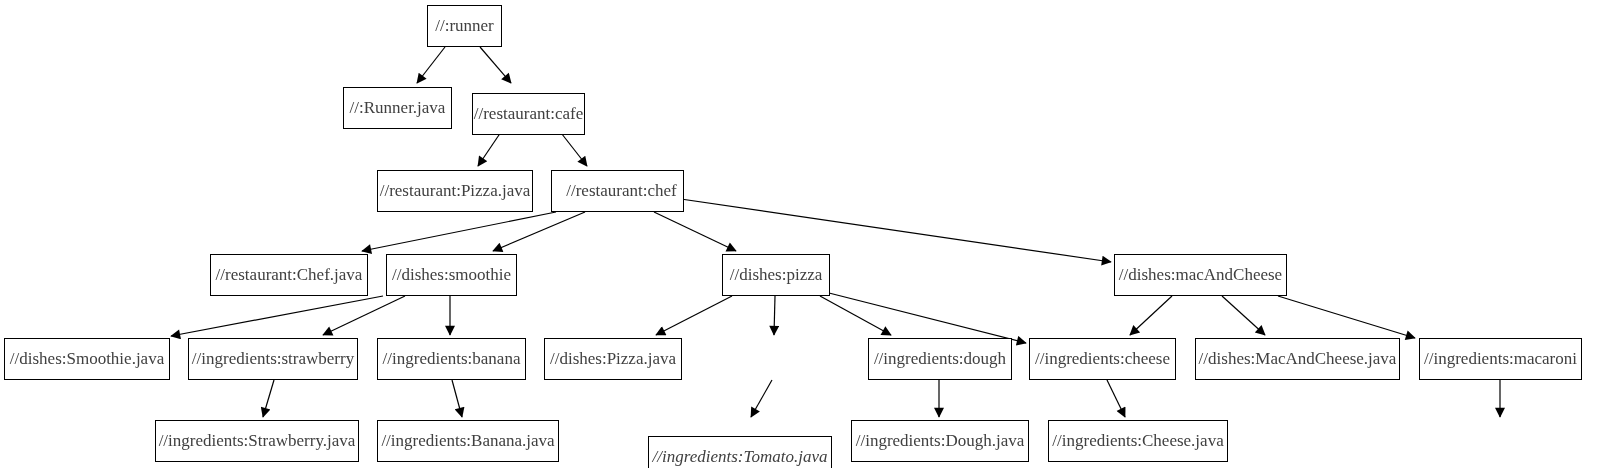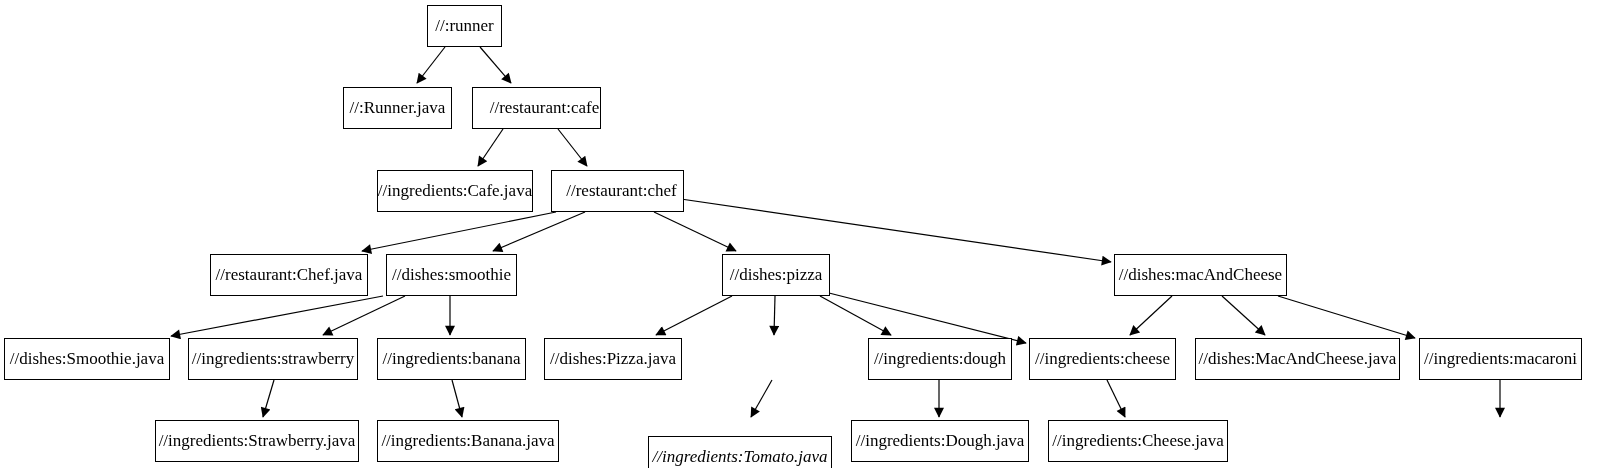--- a/index.html
+++ b/index.html
@@ -29,21 +29,21 @@
   }
   .node {
     position: absolute;
     height: 40px;
     border: 1px solid #000000;
     background: #ffffff;
     display: flex;
     align-items: center;
     justify-content: center;
     font-size: 17px;
-    color: #000000;
+    color: #404040;
     white-space: nowrap;
     box-sizing: content-box;
     z-index: 2;
   }
 </style>
 </head>
 <body>
 
 <div class="graph-canvas">
 
@@ -75,23 +75,23 @@
     <line x1="452" y1="380" x2="462" y2="417" marker-end="url(#arrow)"></line>
     <line x1="772" y1="380" x2="751" y2="417" marker-end="url(#arrow)"></line>
     <line x1="939" y1="380" x2="939" y2="417" marker-end="url(#arrow)"></line>
     <line x1="1107" y1="380" x2="1125" y2="417" marker-end="url(#arrow)"></line>
     <line x1="1500" y1="380" x2="1500" y2="417" marker-end="url(#arrow)"></line>
   </svg>
 
   <div class="node" style="left:427px;  top:5px;   width:73px;">//:runner</div>
 
   <div class="node" style="left:343px;  top:87px;  width:107px;">//:Runner.java</div>
-  <div class="node" style="left:472px;  top:87px;  width:111px;padding-left:16px;">//restaurant:cafe</div>
+  <div class="node" style="left:472px;  top:93px;  width:111px;">//restaurant:cafe</div>
 
-  <div class="node" style="left:377px;  top:170px; width:154px;">//ingredients:Cafe.java</div>
+  <div class="node" style="left:377px;  top:170px; width:154px;">//restaurant:Pizza.java</div>
   <div class="node" style="left:551px;  top:170px; width:123px;padding-left:8px;">//restaurant:chef</div>
 
   <div class="node" style="left:210px;  top:254px; width:156px;">//restaurant:Chef.java</div>
   <div class="node" style="left:386px;  top:254px; width:129px;">//dishes:smoothie</div>
   <div class="node" style="left:722px;  top:254px; width:106px;">//dishes:pizza</div>
   <div class="node" style="left:1114px; top:254px; width:171px;">//dishes:macAndCheese</div>
 
   <div class="node" style="left:4px;    top:338px; width:164px;">//dishes:Smoothie.java</div>
   <div class="node" style="left:188px;  top:338px; width:168px;">//ingredients:strawberry</div>
   <div class="node" style="left:377px;  top:338px; width:147px;">//ingredients:banana</div>

